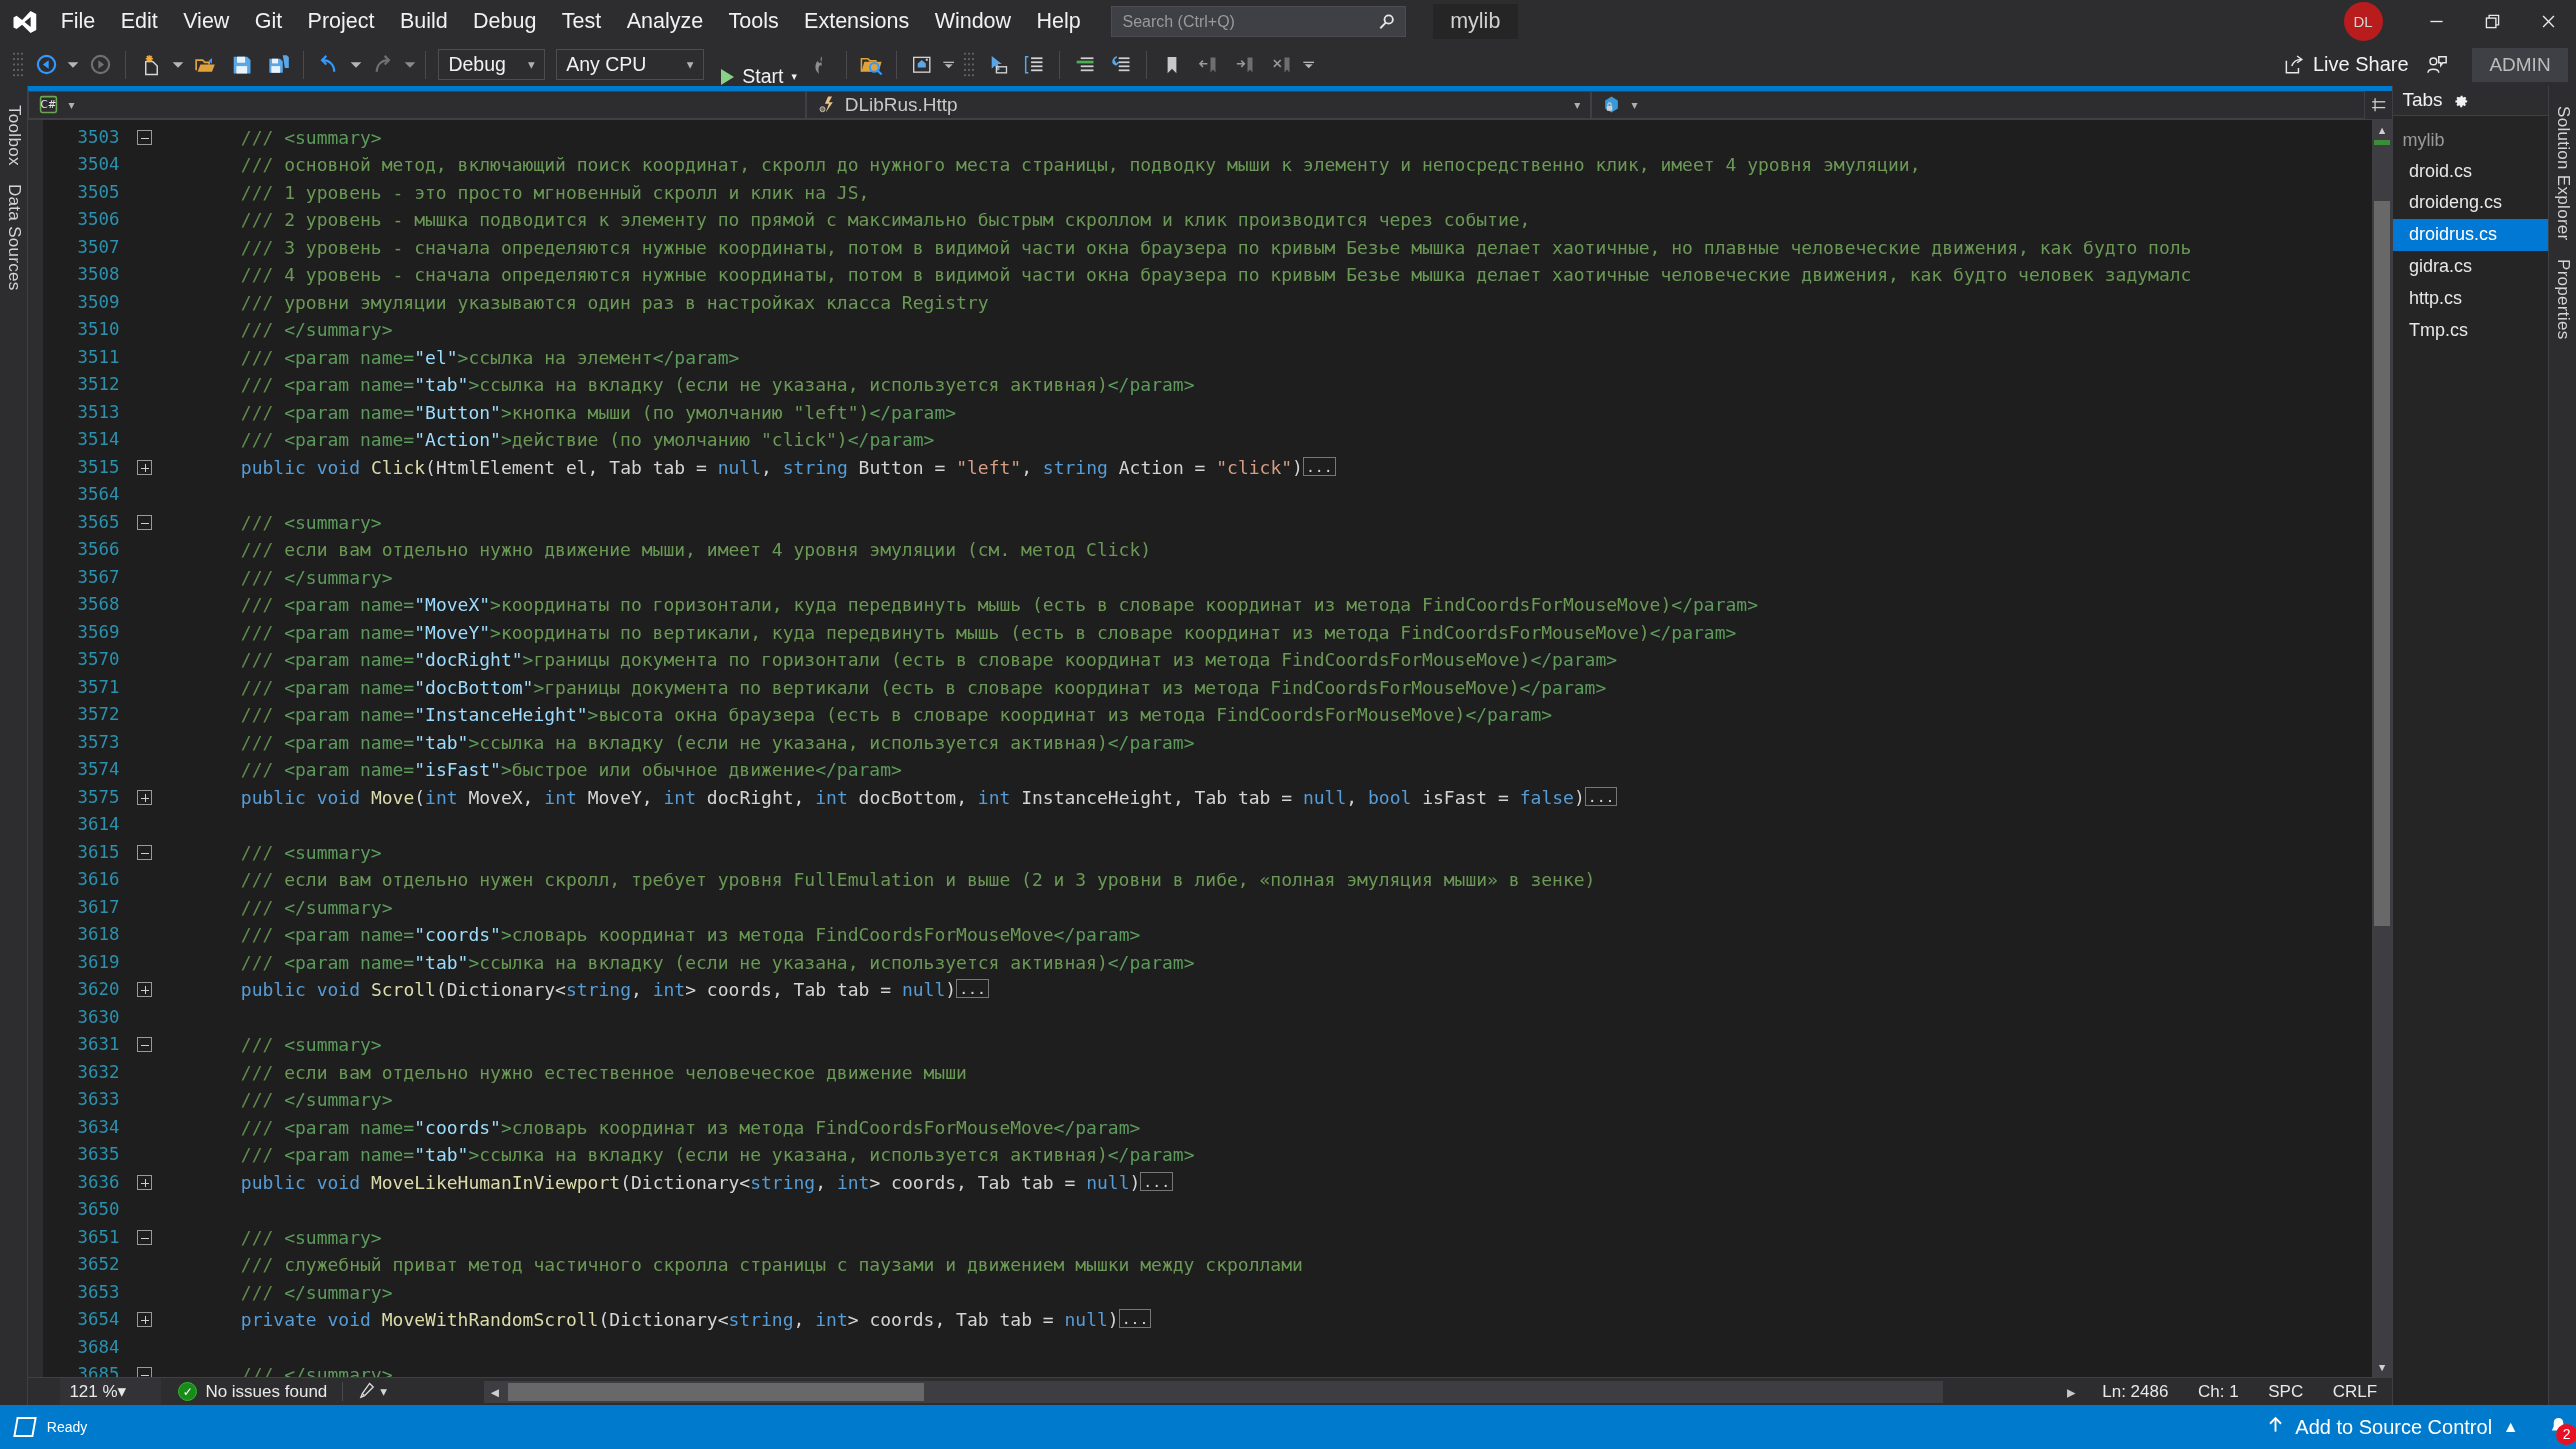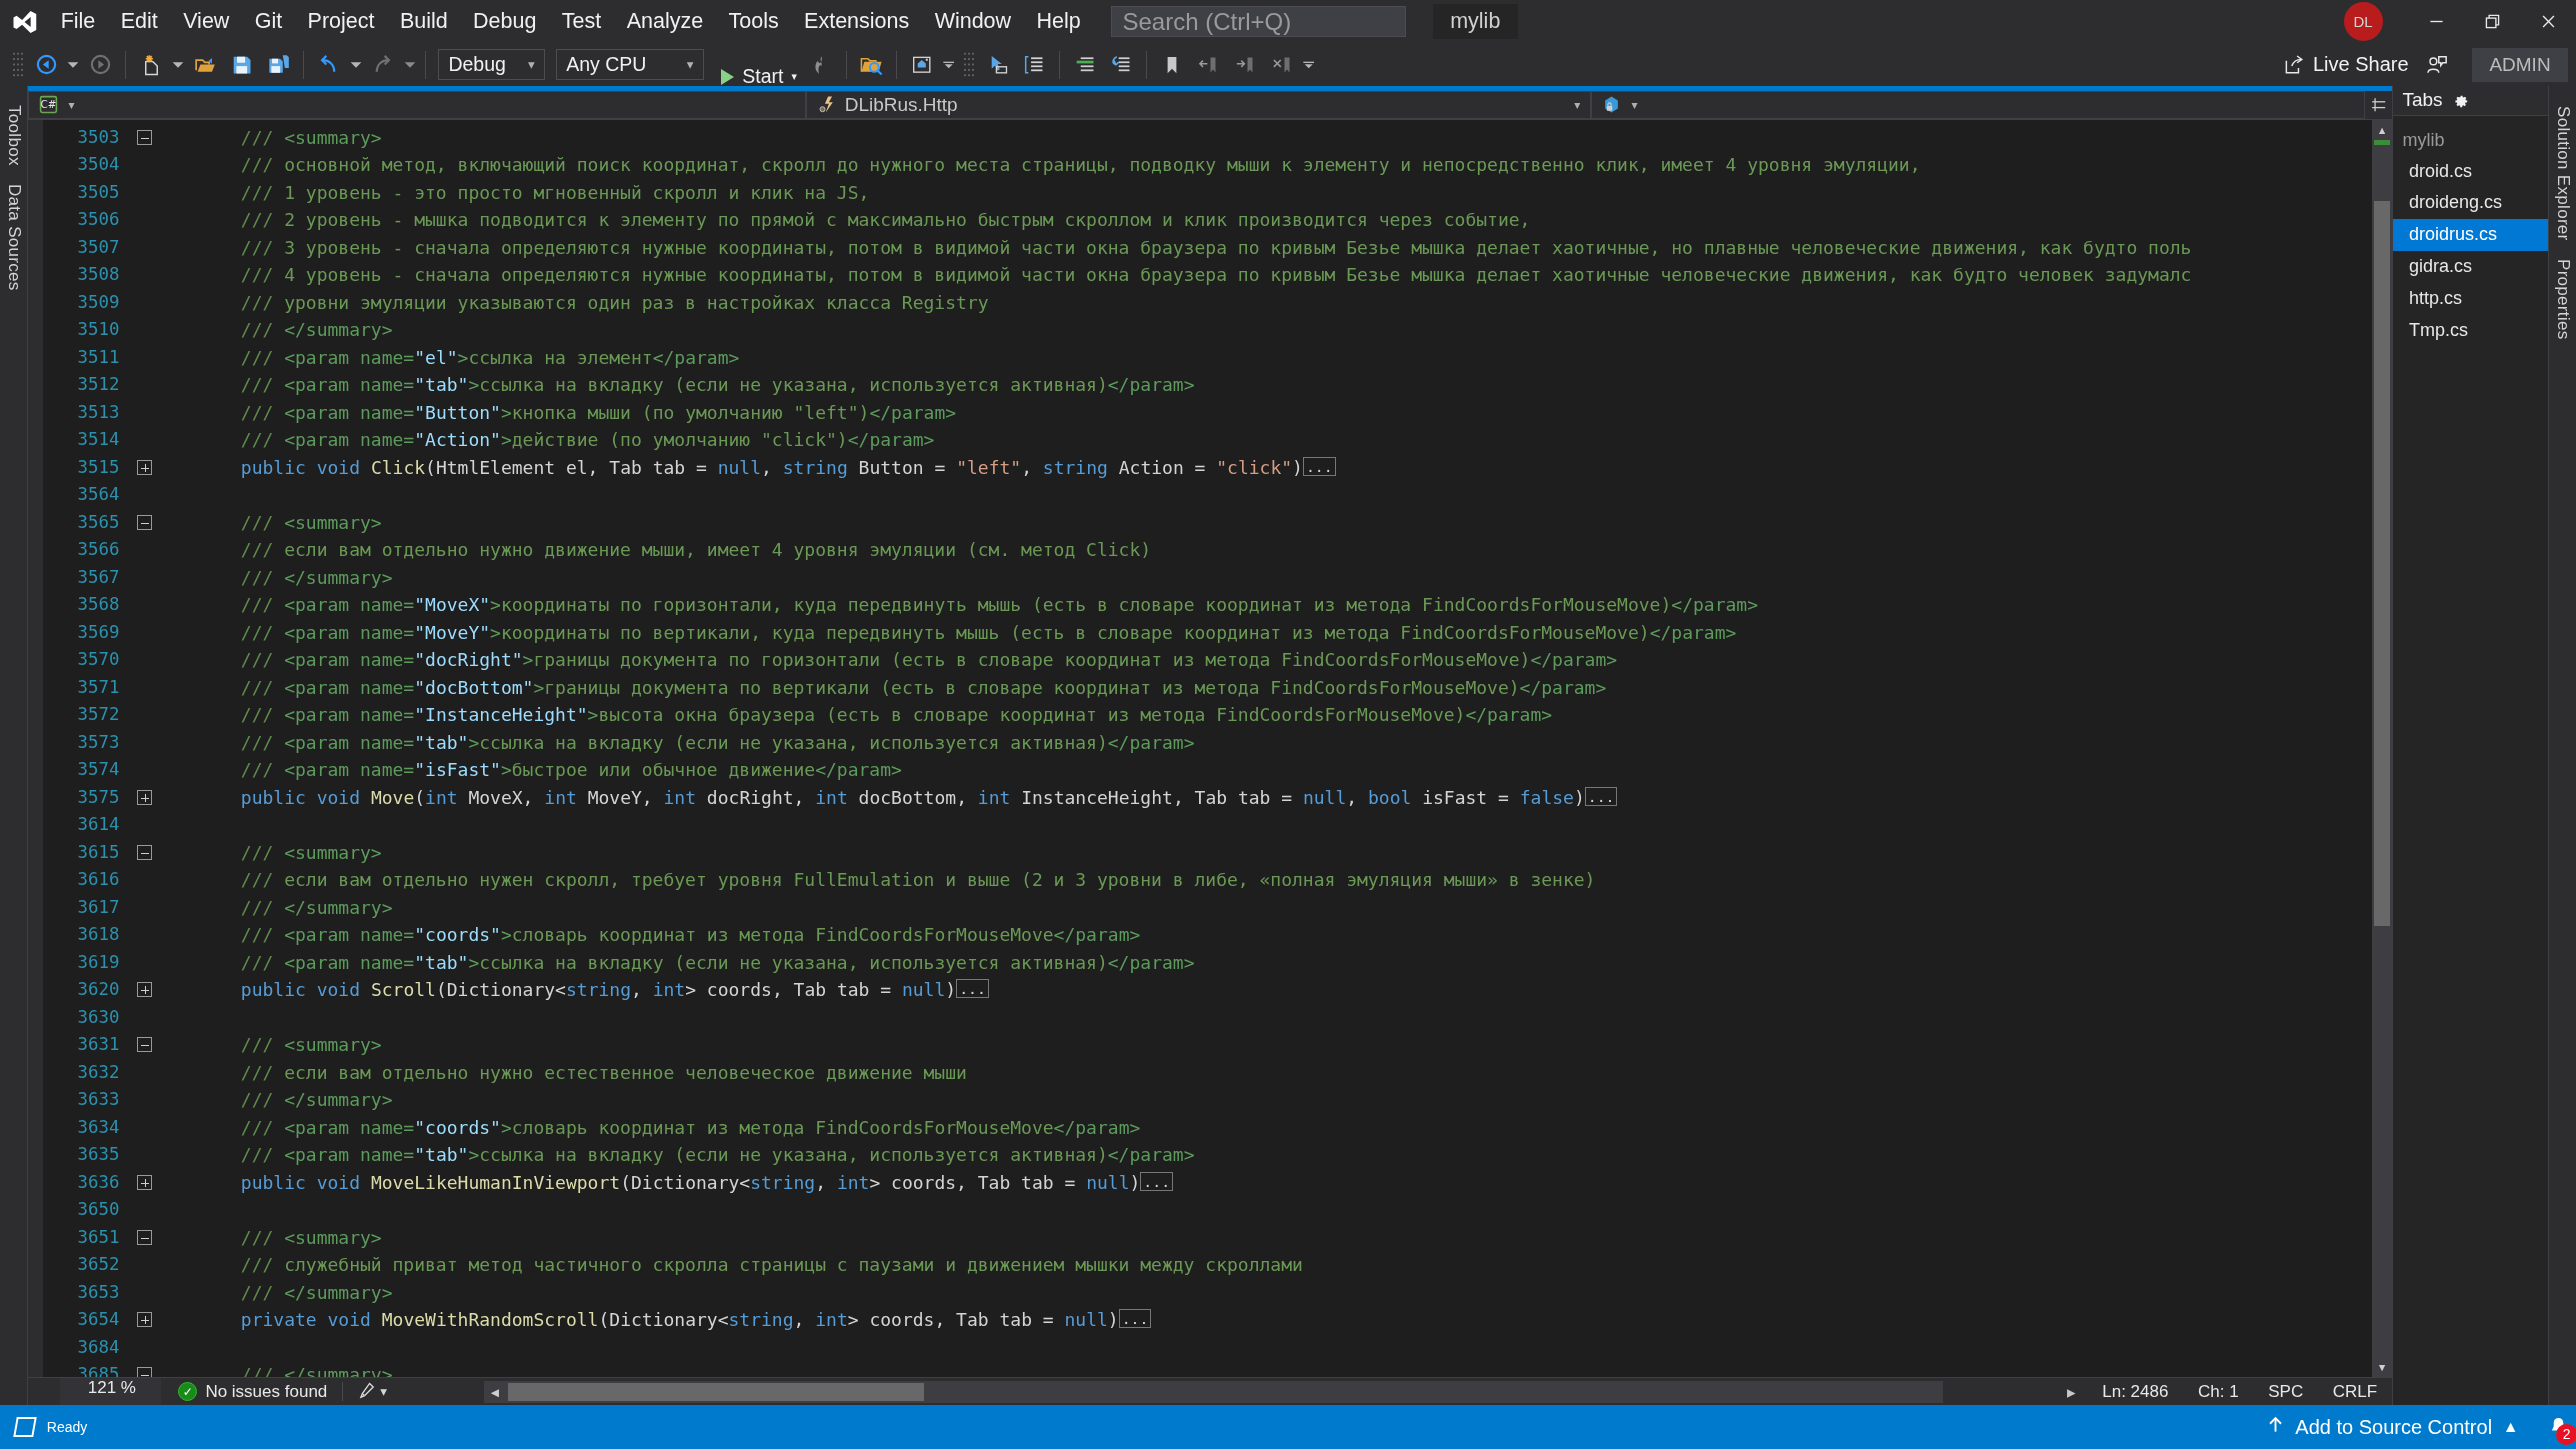--- a/index.html
+++ b/index.html
@@ -37,21 +37,21 @@
   }
   .search-box {
     margin-left: 17.4px;
     width: 295px; height: 31px;
     background: #3f3f46; border: 0.7px solid #4b4b50;
     display: flex; align-items: center;
     padding: 0 6.7px 0 10.7px;
   }
   .search-box input {
     flex: 1; background: transparent; border: none; outline: none;
-    color: #a0a0a0; font-size: 24px;
+    color: #a0a0a0; font-size: 16px;
     font-family: "Liberation Sans", sans-serif;
   }
   .search-box input::placeholder { color: #9a9a9a; }
   .search-mag { width: 23px; height: 23px; display:flex; align-items:center; justify-content:center;}
   .proj-name {
     margin-left: 27px; font-size: 21.5px; color: #d0d0d0;
     background: #252526; padding: 5.4px 17.4px;
   }
   .title-right {
     position: absolute; right: 0; top: 0; height: 43px;
@@ -272,21 +272,20 @@
     height: 28px; flex: 0 0 28px; background: #2d2d30;
     display: flex; align-items: center;
     border-top: 0.7px solid #3f3f46;
     position: relative;
   }
   .zoom-combo {
     width: 101px; height: 27px; background: #333337;
     display: flex; align-items: center; 
     padding: 0 6.7px 0 9.4px; font-size: 17px; color: #e8e8e8;
     margin-left: 32px;
-    flex-direction: column;
   }
   .issues {
     display: flex; align-items: center; gap: 8px;
     margin-left: 17.4px; font-size: 17px; color: #e8e8e8;
   }
   .check-circle {
     width: 19px; height: 19px; border-radius: 50%;
     background: #1a8a1a; border: 1.3px solid #2fba2f;
     display: flex; align-items: center; justify-content: center;
     color: #fff; font-size: 12px; line-height: 1;

